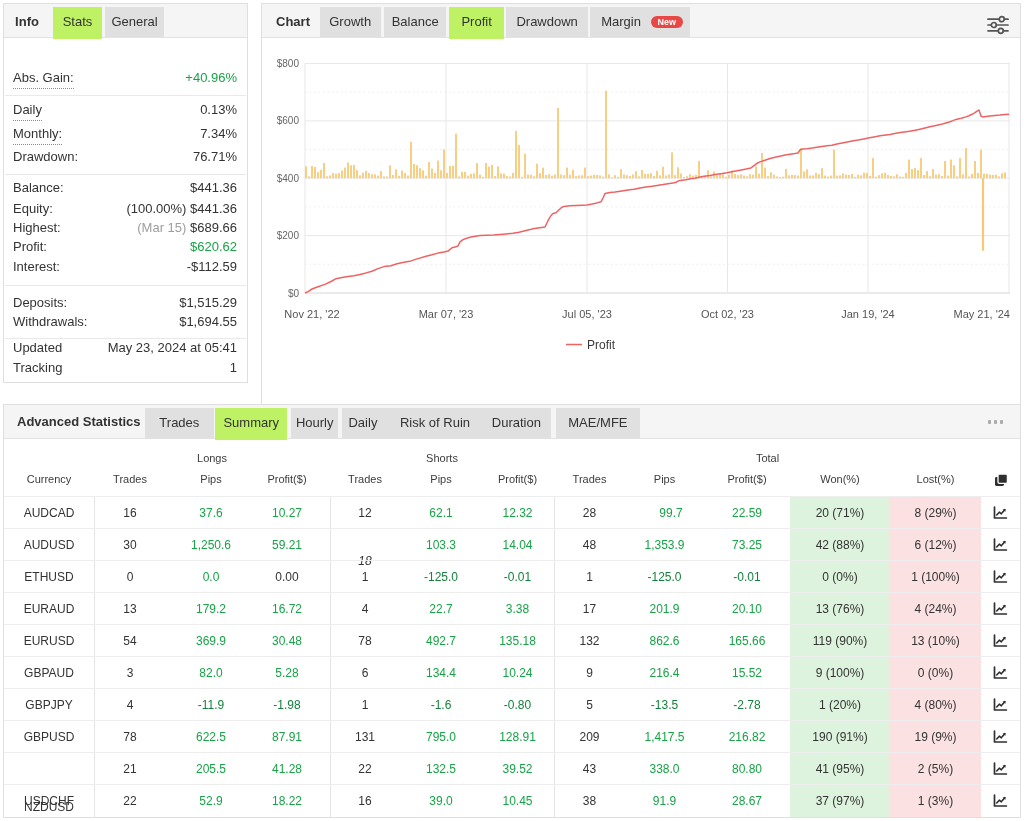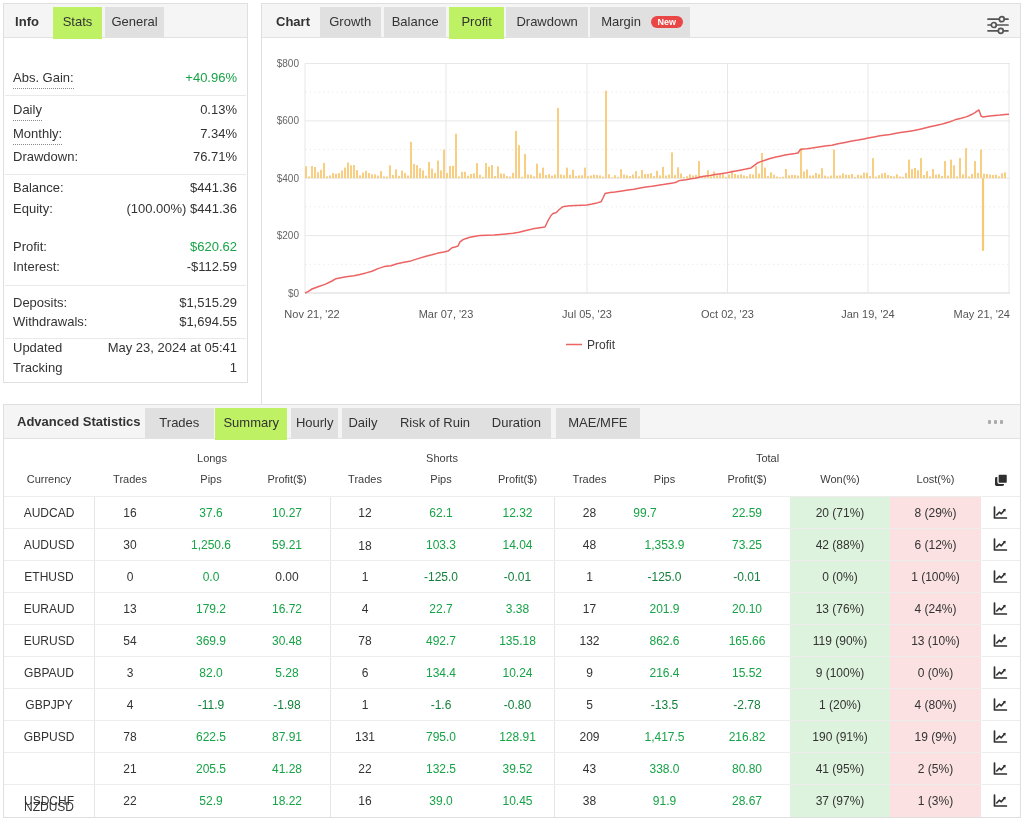--- a/index.html
+++ b/index.html
@@ -71,20 +71,24 @@
       <span class="val ">76.71%</span>
     </div>
 <div class="sep" style="top:170.3px"></div>
 <div class="irow" style="top:173.7px">
       <span class="lab ">Balance:</span>
       <span class="val ">$441.36</span>
     </div>
 <div class="irow" style="top:194.7px">
       <span class="lab ">Equity:</span>
       <span class="val ">(100.00%) $441.36</span>
+    </div>
+<div class="irow" style="top:214px">
+      <span class="lab ">Highest:</span>
+      <span class="val "><span class="gray">(Mar 15)</span> $689.66</span>
     </div>
 <div class="irow" style="top:233.2px">
       <span class="lab ">Profit:</span>
       <span class="val green">$620.62</span>
     </div>
 <div class="irow" style="top:253.3px">
       <span class="lab ">Interest:</span>
       <span class="val ">-$112.59</span>
     </div>
 <div class="sep" style="top:280.9px"></div>
@@ -433,35 +437,35 @@
 <div class="vline" style="left:550px"></div>
 <div class="rline" style="top:91px"></div>
 <div class="tc " style="left:45px; top:107.5px;">AUDCAD</div>
 <div class="tc " style="left:126px; top:107.5px;">16</div>
 <div class="tc g" style="left:207px; top:107.5px;">37.6</div>
 <div class="tc g" style="left:283px; top:107.5px;">10.27</div>
 <div class="tc " style="left:361px; top:107.5px;">12</div>
 <div class="tc g" style="left:437px; top:107.5px;">62.1</div>
 <div class="tc g" style="left:513.5px; top:107.5px;">12.32</div>
 <div class="tc " style="left:585.5px; top:107.5px;">28</div>
-<div class="tc g" style="left:641px; top:107.5px;text-align:right;">99.7</div>
+<div class="tc g" style="left:667px; top:107.5px;text-align:right;">99.7</div>
 <div class="tc g" style="left:743px; top:107.5px;">22.59</div>
 <div class="tc " style="left:836px; top:107.5px;">20 (71%)</div>
 <div class="tc " style="left:931.5px; top:107.5px;">8 (29%)</div>
 <div class="icw" style="left:995.5px; top:107.5px;"><svg width="15" height="14" viewBox="0 0 15 14">
         <path d="M2 1 V12 H14" fill="none" stroke="#2f2f2f" stroke-width="1.7" stroke-linecap="round" stroke-linejoin="round"></path>
         <path d="M4.2 9 L6.8 6.2 L8.8 7.8 L12.4 3.6" fill="none" stroke="#2f2f2f" stroke-width="1.6" stroke-linecap="round" stroke-linejoin="round"></path>
         <path d="M10.2 3.2 L12.9 3.2 L12.9 5.9 Z" fill="#2f2f2f"></path>
       </svg></div>
 <div class="rline" style="top:123px"></div>
 <div class="tc " style="left:45px; top:139.5px;">AUDUSD</div>
 <div class="tc " style="left:126px; top:139.5px;">30</div>
 <div class="tc g" style="left:207px; top:139.5px;">1,250.6</div>
 <div class="tc g" style="left:283px; top:139.5px;">59.21</div>
-<div class="tc " style="left:361px; top:141px;">18</div>
+<div class="tc " style="left:361px; top:156px;font-style:italic;">18</div>
 <div class="tc g" style="left:437px; top:139.5px;">103.3</div>
 <div class="tc g" style="left:513.5px; top:139.5px;">14.04</div>
 <div class="tc " style="left:585.5px; top:139.5px;">48</div>
 <div class="tc g" style="left:660.5px; top:139.5px;">1,353.9</div>
 <div class="tc g" style="left:743px; top:139.5px;">73.25</div>
 <div class="tc " style="left:836px; top:139.5px;">42 (88%)</div>
 <div class="tc " style="left:931.5px; top:139.5px;">6 (12%)</div>
 <div class="icw" style="left:995.5px; top:139.5px;"><svg width="15" height="14" viewBox="0 0 15 14">
         <path d="M2 1 V12 H14" fill="none" stroke="#2f2f2f" stroke-width="1.7" stroke-linecap="round" stroke-linejoin="round"></path>
         <path d="M4.2 9 L6.8 6.2 L8.8 7.8 L12.4 3.6" fill="none" stroke="#2f2f2f" stroke-width="1.6" stroke-linecap="round" stroke-linejoin="round"></path>

